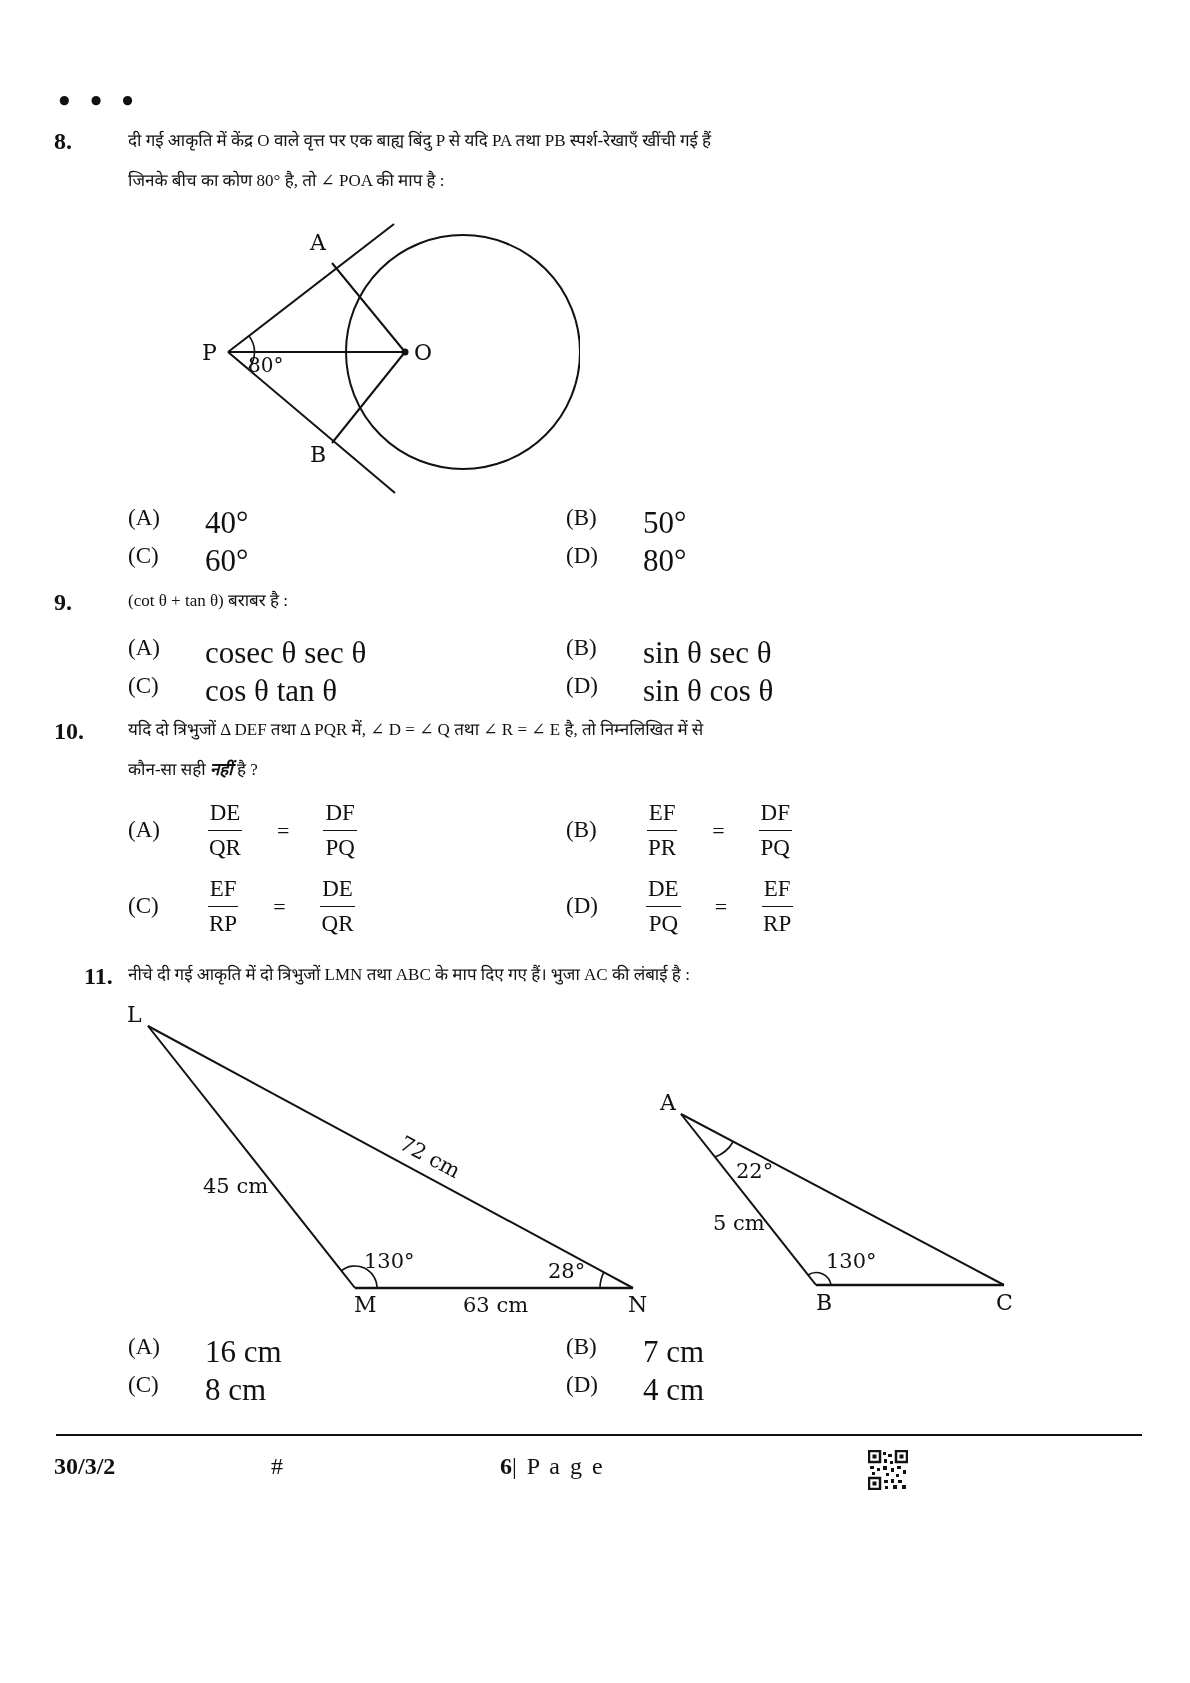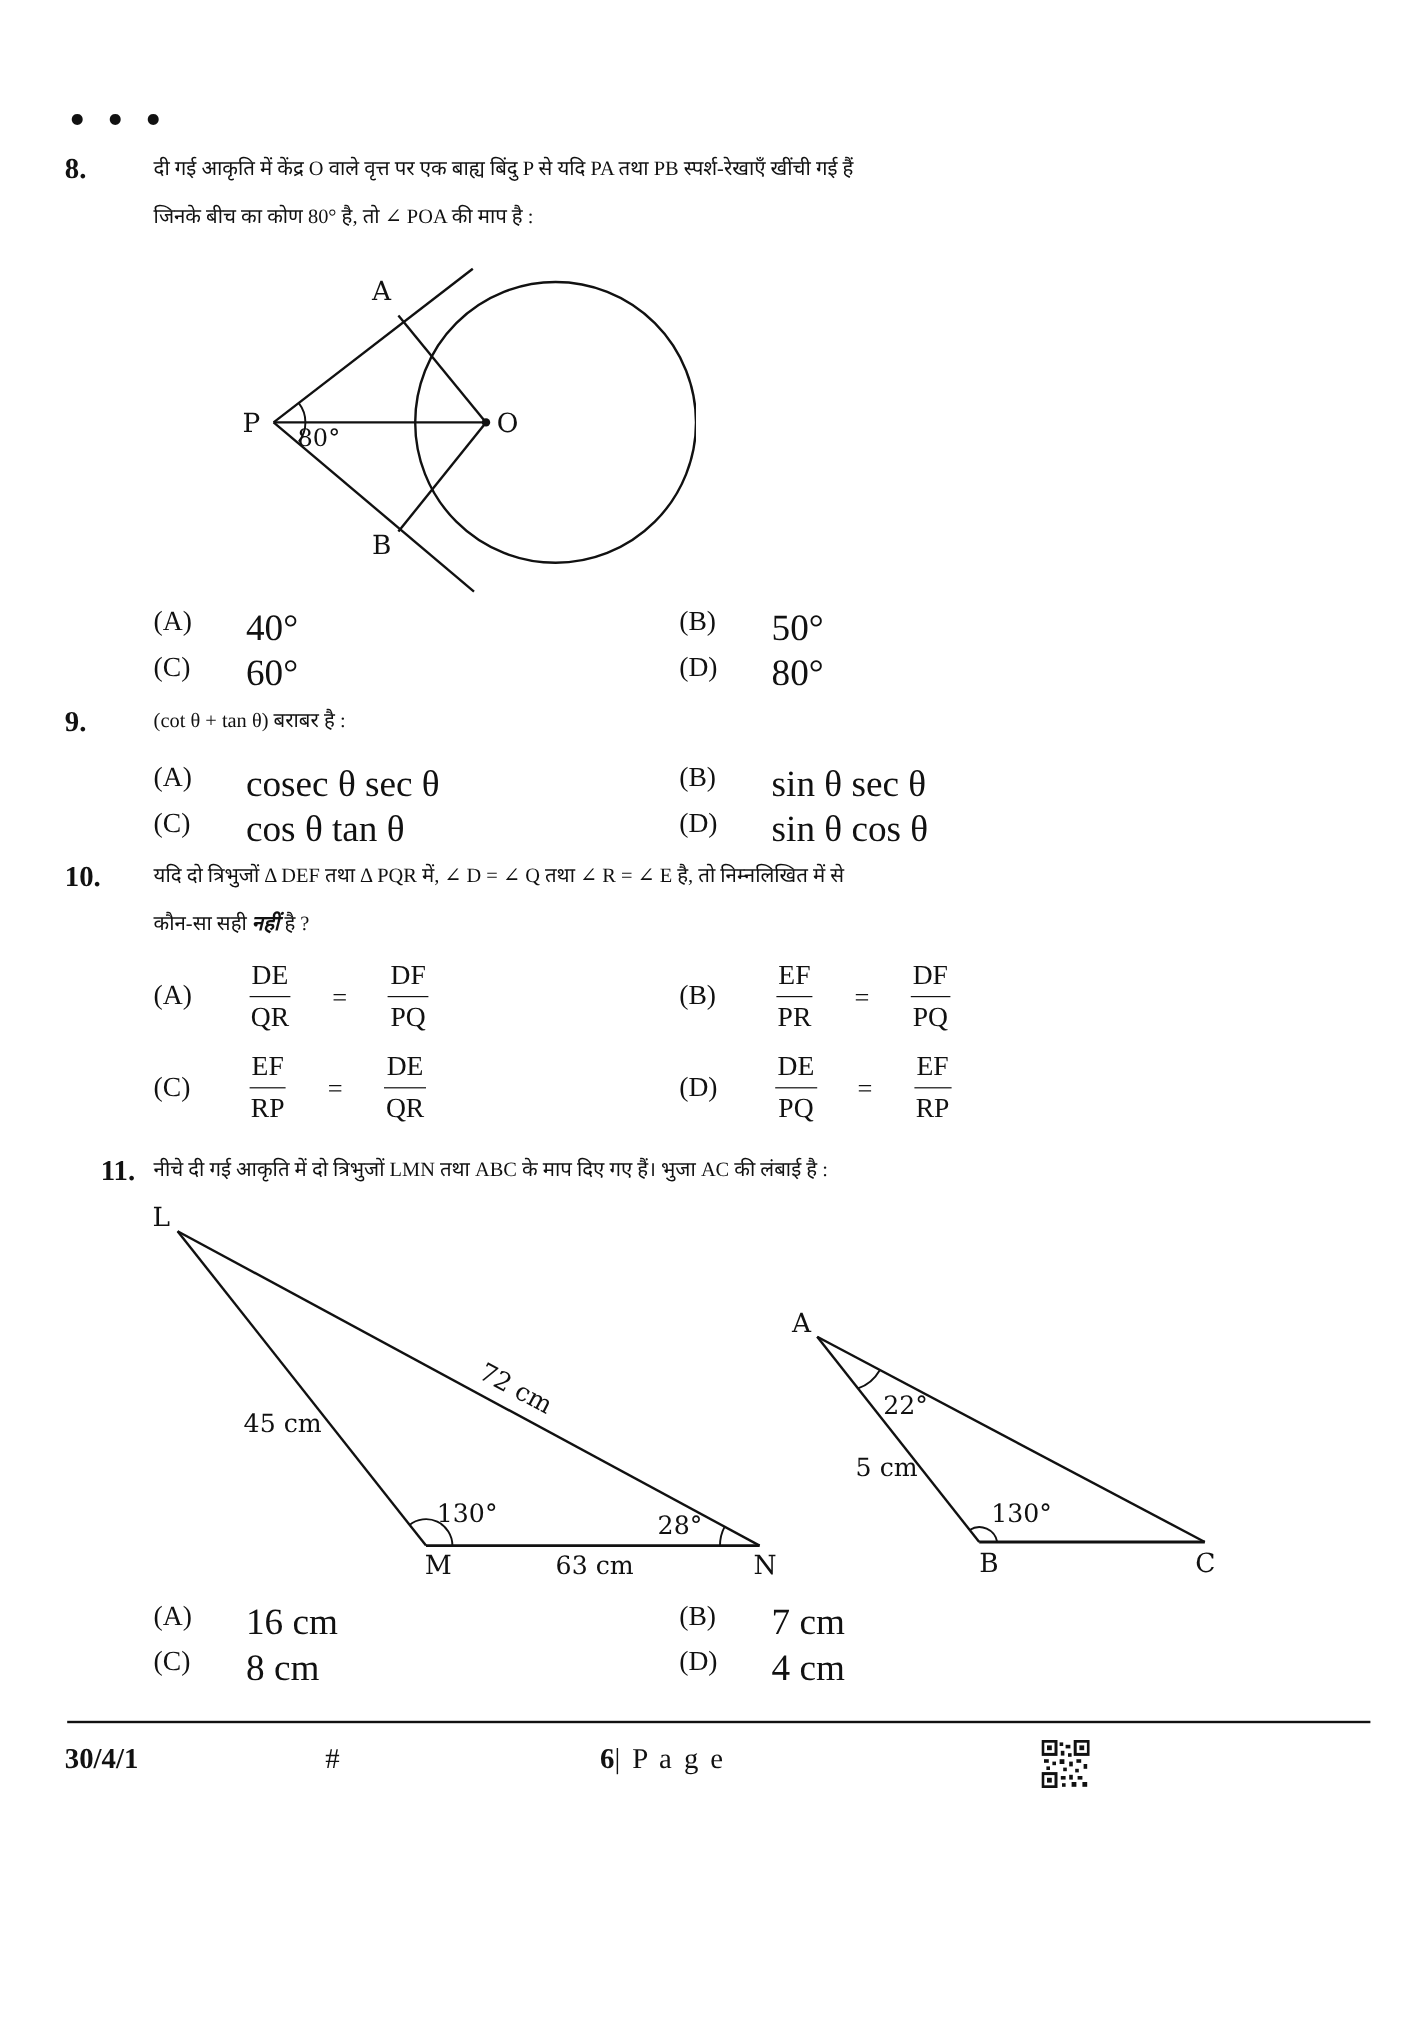--- a/index.html
+++ b/index.html
@@ -172,21 +172,21 @@
 <div class="abs opt-label" style="left:128px; top:1334px;">(A)</div>
 <div class="abs opt-val" style="left:205px; top:1334px;">16 cm</div>
 <div class="abs opt-label" style="left:566px; top:1334px;">(B)</div>
 <div class="abs opt-val" style="left:643px; top:1334px;">7 cm</div>
 <div class="abs opt-label" style="left:128px; top:1372px;">(C)</div>
 <div class="abs opt-val" style="left:205px; top:1372px;">8 cm</div>
 <div class="abs opt-label" style="left:566px; top:1372px;">(D)</div>
 <div class="abs opt-val" style="left:643px; top:1372px;">4 cm</div>
 
 <div class="abs footer-rule" style="top:1434px;"></div>
-<div class="abs foot" style="left:54px; top:1453px; font-weight:bold;">30/4/1</div>
+<div class="abs foot" style="left:54px; top:1453px; font-weight:bold;">30/3/2</div>
 <div class="abs foot" style="left:271px; top:1453px;">#</div>
 <div class="abs foot" style="left:500px; top:1453px;">
   <b>6</b><span style="letter-spacing:2px;">| P a g e</span>
 </div>
 <svg class="abs" style="left:868px; top:1450px;" width="40" height="40">
   <rect x="0" y="0" width="40" height="40" fill="#fff"></rect>
   <rect x="1" y="1" width="11" height="11" fill="none" stroke="#111" stroke-width="2.5"></rect>
   <rect x="4.5" y="4.5" width="4" height="4" fill="#111"></rect>
   <rect x="28" y="1" width="11" height="11" fill="none" stroke="#111" stroke-width="2.5"></rect>
   <rect x="31.5" y="4.5" width="4" height="4" fill="#111"></rect>

